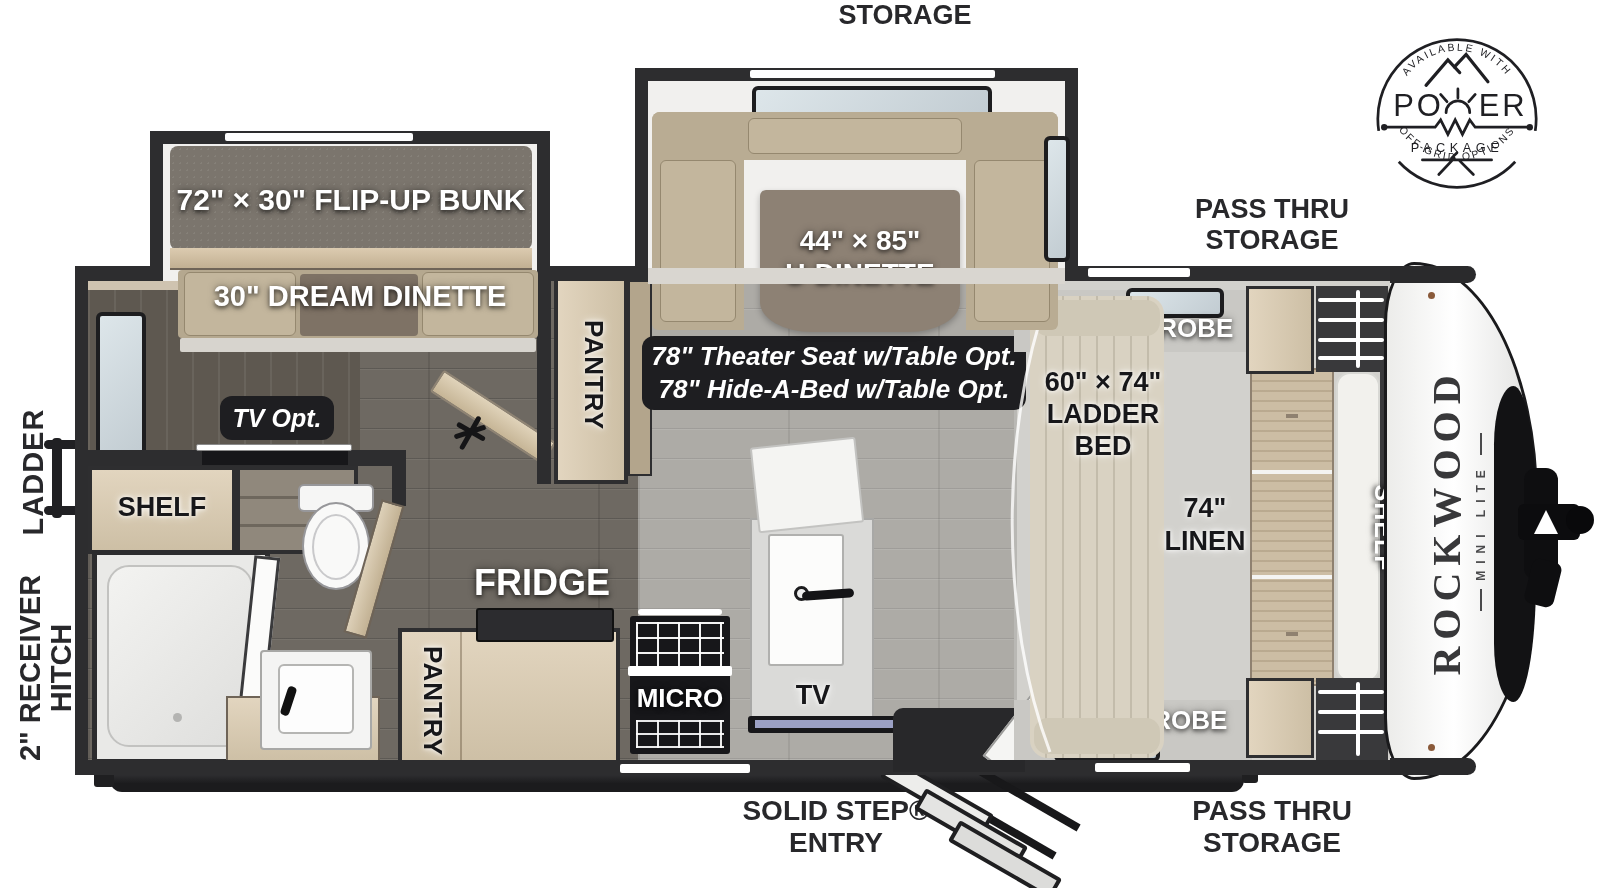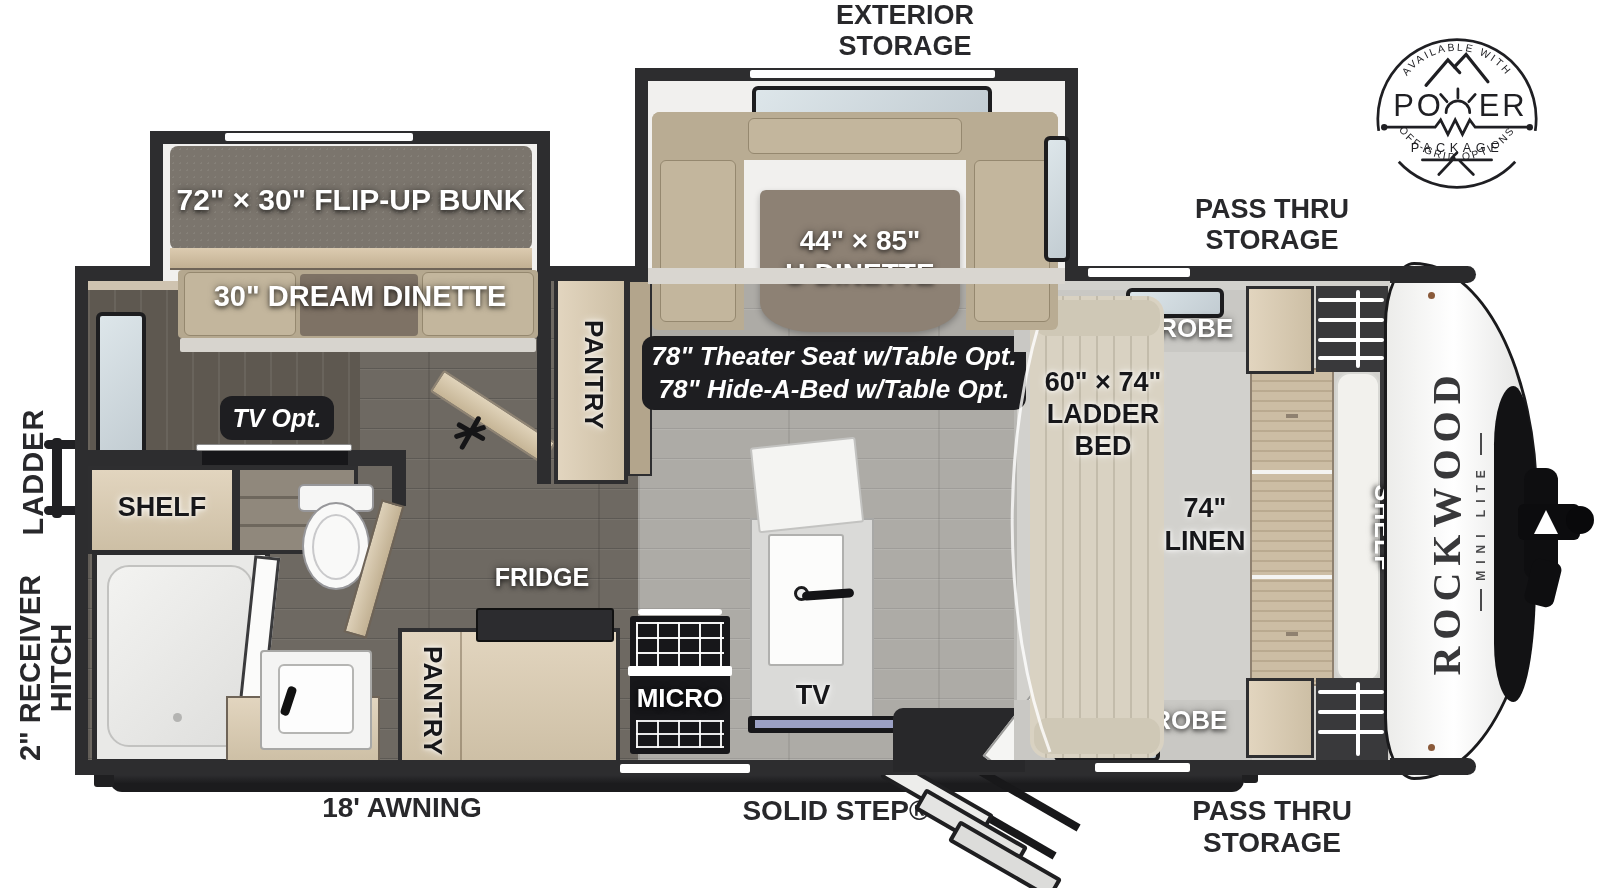--- a/index.html
+++ b/index.html
@@ -28,30 +28,29 @@
   .railbar{background:#fff;border-radius:2px;}
   .sub-line{display:flex;align-items:center;gap:8px;}
   .sub-line::before,.sub-line::after{content:"";display:inline-block;width:22px;height:2px;background:#4a4a4c;}
 </style>
 </head>
 <body>
 
 <div class="cv">
 
   <div class="ab lbl plain" style="left:805px;top:0px;width:200px;font-size:27px;line-height:31px;">
-    <div>EXTERIOR</div>
     <div>STORAGE</div>
   </div>
   <div class="ab lbl plain" style="left:1172px;top:194px;width:200px;font-size:27px;line-height:31px;">
     <div>PASS THRU</div>
     <div>STORAGE</div>
   </div>
-  <div class="ab lbl plain" style="left:292px;top:792px;width:220px;font-size:28px;">18' AWNING</div>
   <div class="ab lbl plain" style="left:688px;top:795px;width:200px;font-size:28px;line-height:32px;margin-left:48px;">
     <div>SOLID STEP®</div>
+    <div>ENTRY</div>
   </div>
   <div class="ab lbl plain" style="left:1172px;top:795px;width:200px;font-size:28px;line-height:32px;">
     <div>PASS THRU</div>
     <div>STORAGE</div>
   </div>
   <div class="ab lbl plain" style="left:-63px;top:457px;width:190px;height:30px;font-size:29px;letter-spacing:1px;transform:rotate(-90deg);">LADDER</div>
   <div class="ab lbl plain" style="left:-74px;top:637px;width:240px;height:62px;font-size:29px;line-height:31px;transform:rotate(-90deg);">
     <div>2" RECEIVER</div>
     <div>HITCH</div>
   </div>
@@ -166,21 +165,21 @@
 
   <div class="ab pill" style="left:642px;top:336px;width:384px;height:74px;font-size:26px;line-height:33px;white-space:nowrap;">
     <div>78" Theater Seat w/Table Opt.</div>
     <div>78" Hide-A-Bed w/Table Opt.</div>
   </div>
 
   <div class="ab wood" style="left:398px;top:628px;width:222px;height:140px;border:4px solid #2e2e30;">
     <div class="ab" style="left:58px;top:0;width:2px;height:132px;background:rgba(80,64,40,.35);"></div>
   </div>
   <div class="ab" style="left:476px;top:608px;width:138px;height:34px;background:#2c2c2f;border:2px solid #111;border-radius:3px;"></div>
-  <div class="ab lbl wht" style="left:462px;top:563px;width:160px;font-size:25px;">FRIDGE</div>
+  <div class="ab lbl wht" style="left:462px;top:563px;width:160px;font-size:36px;">FRIDGE</div>
   <div class="ab lbl blkg" style="left:337px;top:686px;width:190px;height:30px;font-size:26px;letter-spacing:1px;transform:rotate(90deg);">PANTRY</div>
 
   <div class="ab" style="left:630px;top:616px;width:100px;height:138px;background:#17171a;border-radius:3px;">
     <div class="ab" style="left:8px;top:-7px;width:84px;height:6px;background:#fff;border-radius:3px;"></div>
     <div class="ab" style="left:6px;top:6px;width:88px;height:48px;background-image:repeating-linear-gradient(90deg,rgba(255,255,255,.95) 0 2px,rgba(0,0,0,0) 2px 21px),repeating-linear-gradient(180deg,rgba(255,255,255,.95) 0 2px,rgba(0,0,0,0) 2px 15px);"></div>
     <div class="ab" style="left:-2px;top:50px;width:104px;height:10px;background:#fff;border-radius:2px;"></div>
     <div class="ab" style="left:6px;top:104px;width:88px;height:28px;background-image:repeating-linear-gradient(90deg,rgba(255,255,255,.9) 0 2px,rgba(0,0,0,0) 2px 21px),repeating-linear-gradient(180deg,rgba(255,255,255,.9) 0 2px,rgba(0,0,0,0) 2px 13px);"></div>
   </div>
   <div class="ab lbl wht" style="left:620px;top:684px;width:120px;font-size:26px;">MICRO</div>
 

